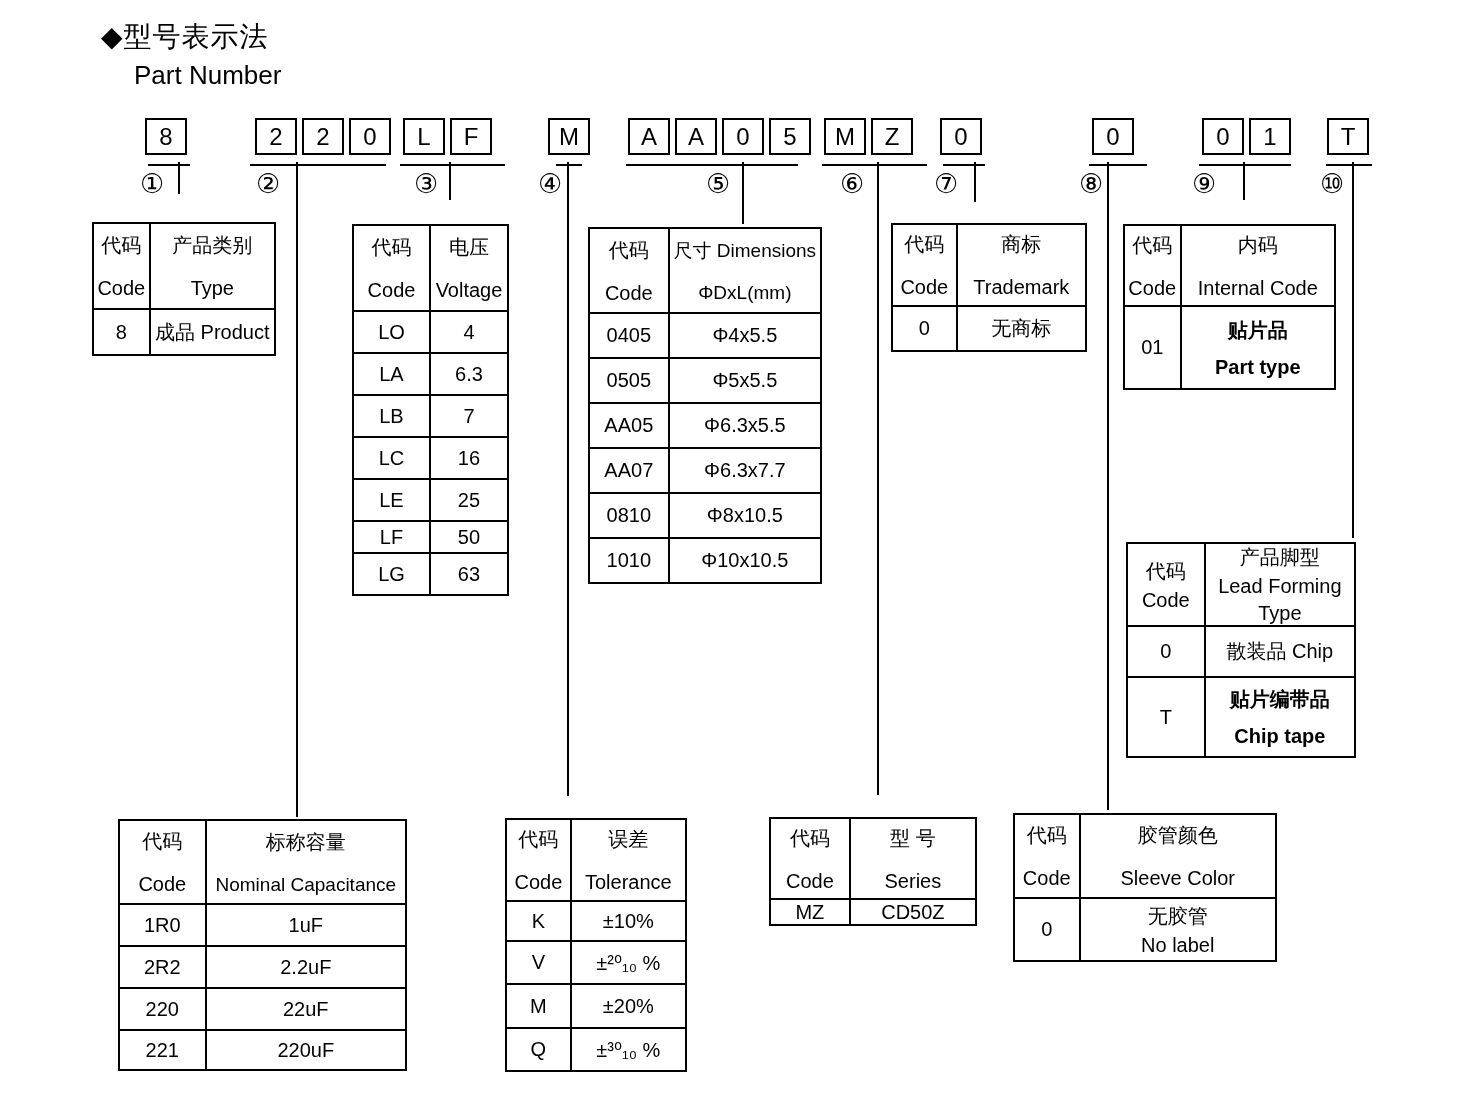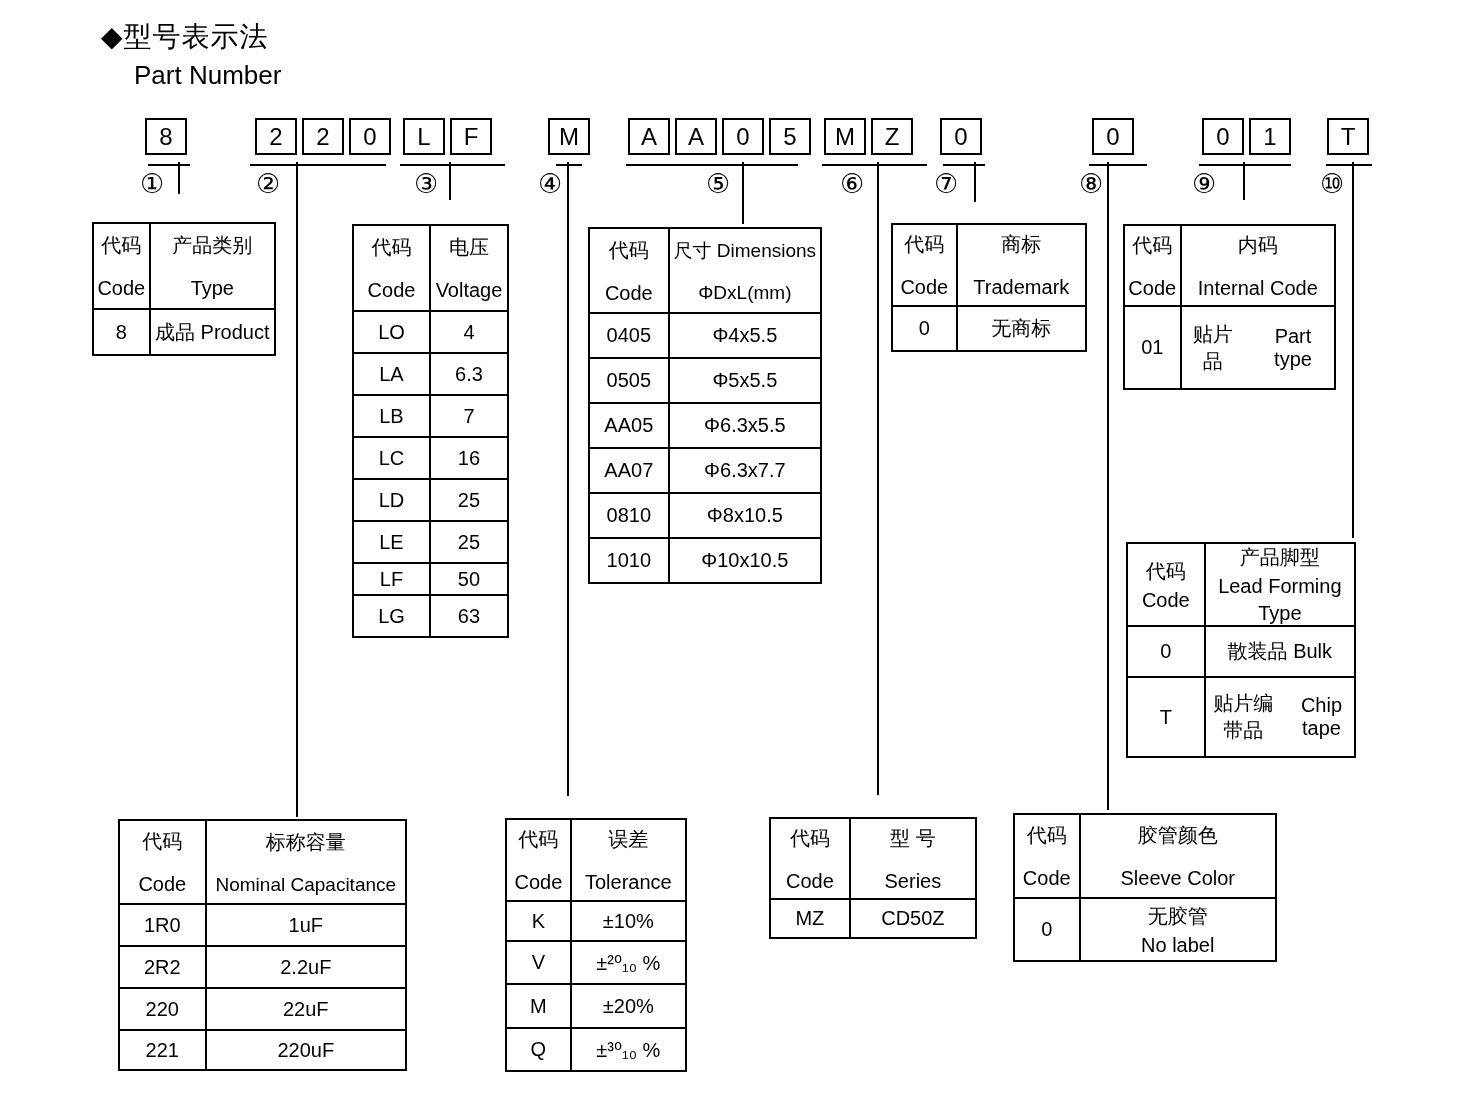--- a/index.html
+++ b/index.html
@@ -19,21 +19,21 @@
   .underline { position:absolute; top:164px; height:2px; background:#000; }
   .circle { position:absolute; top:171px; font-size:27px; line-height:27px; }
   .vline { position:absolute; width:2px; background:#000; }
 
   table.tbl { position:absolute; border-collapse:collapse; table-layout:fixed; background:#fff; }
   table.tbl td {
     border:2px solid #000; text-align:center; vertical-align:middle;
     padding:0 2px; font-size:20px; overflow:hidden;
   }
   .stack { display:flex; flex-direction:column; justify-content:center; align-items:center; gap:18px; }
-  .stack-mid { display:flex; flex-direction:row; justify-content:center; align-items:center; gap:12px; }
+  .stack-mid { display:flex; flex-direction:column; justify-content:center; align-items:center; gap:12px;font-weight:bold; }
   .stack-tight { display:flex; flex-direction:column; justify-content:center; align-items:center; gap:4px; }
   .fs19 { font-size:19px; }
 </style>
 </head>
 <body>
 
 <div class="canvas">
 
   <div class="title-zh">◆型号表示法</div>
   <div class="title-en">Part Number</div>
@@ -166,24 +166,20 @@
           <td>6.3</td>
         </tr>
     <tr style="height:42px;padding-left:28px;">
           <td>LB</td>
           <td>7</td>
         </tr>
     <tr style="height:42px;">
           <td>LC</td>
           <td>16</td>
         </tr>
-    <tr style="height:42px;">
-          <td>LD</td>
-          <td>25</td>
-        </tr>
     <tr style="height:42px;margin-top:44px;">
           <td>LE</td>
           <td>25</td>
         </tr>
     <tr style="height:32px;">
           <td>LF</td>
           <td>50</td>
         </tr>
     <tr style="height:42px;">
           <td>LG</td>
@@ -314,21 +310,21 @@
       <td>
             <div class="stack-tight">
               <div>产品脚型</div>
               <div>Lead Forming</div>
               <div>Type</div>
             </div>
           </td>
     </tr>
     <tr style="height:51px;">
       <td>0</td>
-      <td>散装品 Bulk</td>
+      <td>散装品 Chip</td>
     </tr>
     <tr style="height:80px;">
       <td>T</td>
       <td>
             <div class="stack-mid">
               <div>贴片编带品</div>
               <div>Chip tape</div>
             </div>
           </td>
     </tr>
@@ -426,21 +422,21 @@
               <div>Code</div>
             </div>
           </td>
       <td>
             <div class="stack">
               <div>型 号</div>
               <div>Series</div>
             </div>
           </td>
     </tr>
-    <tr style="height:39px;">
+    <tr style="height:26px;">
       <td>MZ</td>
       <td>CD50Z</td>
     </tr>
   </tbody>
     </table>
 
   <table class="tbl" style="left:1013px;top:813px;width:264px;">
     <colgroup>
         <col style="width:65px;">
         <col style="width:195px;">

